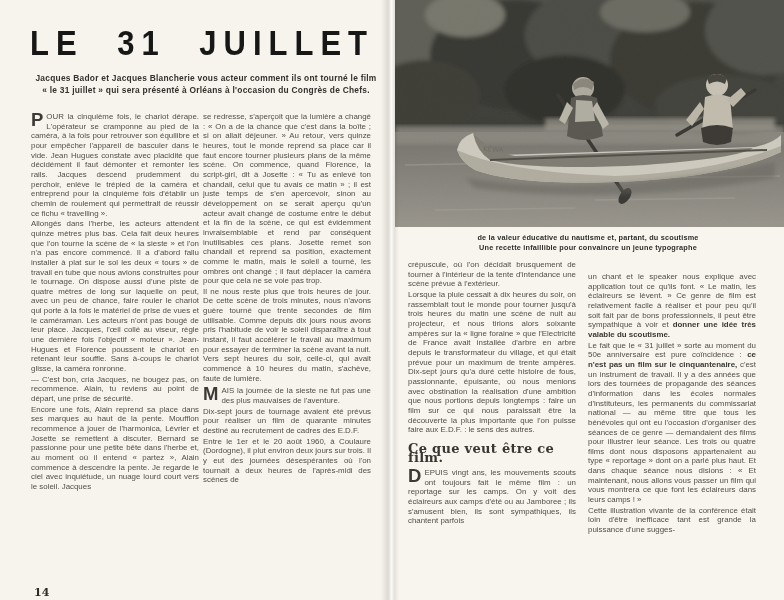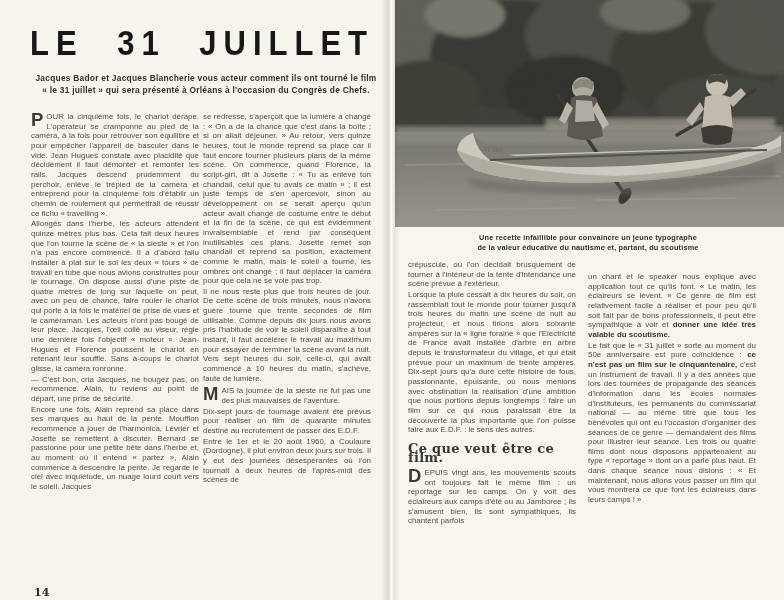--- a/index.html
+++ b/index.html
@@ -79,21 +79,21 @@
     <div class="col" id="col-1">
         <p><span class="dropcap">P</span><span>OUR la cinquième fois, le chariot dérape. L'opérateur se cramponne au pied de la caméra, à la fois pour retrouver son équilibre et pour empêcher l'appareil de basculer dans le vide. Jean Hugues constate avec placidité que décidément il faut démonter et remonter les rails. Jacques descend prudemment du perchoir, enlève le trépied de la caméra et entreprend pour la cinquième fois d'établir un chemin de roulement qui permettrait de réussir ce fichu « travelling ».</span></p>
         <p><span>Allongés dans l'herbe, les acteurs attendent quinze mètres plus bas. Cela fait deux heures que l'on tourne la scène de « la sieste » et l'on n'a pas encore commencé. Il a d'abord fallu installer à plat sur le sol les deux « tours » de travail en tube que nous avions construites pour le tournage. On dispose aussi d'une piste de quatre mètres de long sur laquelle on peut, avec un peu de chance, faire rouler le chariot qui porte à la fois le matériel de prise de vues et le caméraman. Les acteurs n'ont pas bougé de leur place. Jacques, l'œil collé au viseur, règle une dernière fois l'objectif « moteur ». Jean-Hugues et Florence poussent le chariot en retenant leur souffle. Sans à-coups le chariot glisse, la caméra ronronne.</span></p>
         <p><span>— C'est bon, cria Jacques, ne bougez pas, on recommence. Alain, tu reviens au point de départ, une prise de sécurité.</span></p>
         <p><span>Encore une fois, Alain reprend sa place dans ses marques au haut de la pente. Moufflon recommence à jouer de l'harmonica, Lévrier et Josette se remettent à discuter. Bernard se passionne pour une petite bête dans l'herbe et, au moment où il entend « partez », Alain commence à descendre la pente. Je regarde le ciel avec inquiétude, un nuage lourd court vers le soleil. Jacques</span></p>
       </div>
     <div class="col" id="col-2">
         <p><span>se redresse, s'aperçoit que la lumière a changé : « On a de la chance que c'est dans la boîte ; si on allait déjeuner. » Au retour, vers quinze heures, tout le monde reprend sa place car il faut encore tourner plusieurs plans de la même scène. On commence, quand Florence, la script-girl, dit à Josette : « Tu as enlevé ton chandail, celui que tu avais ce matin » ; il est juste temps de s'en apercevoir, sinon au développement on se serait aperçu qu'un acteur avait changé de costume entre le début et la fin de la scène, ce qui est évidemment invraisemblable et rend par conséquent inutilisables ces plans. Josette remet son chandail et reprend sa position, exactement comme le matin, mais le soleil a tourné, les ombres ont changé ; il faut déplacer la caméra pour que cela ne se voie pas trop.</span></p>
         <p><span>Il ne nous reste plus que trois heures de jour. De cette scène de trois minutes, nous n'avons guère tourné que trente secondes de film utilisable. Comme depuis dix jours nous avons pris l'habitude de voir le soleil disparaître à tout instant, il faut accélérer le travail au maximum pour essayer de terminer la scène avant la nuit. Vers sept heures du soir, celle-ci, qui avait commencé à 10 heures du matin, s'achève, faute de lumière.</span></p>
         <p class="spaced"><span class="dropcap">M</span><span>AIS la journée de la sieste ne fut pas une des plus mauvaises de l'aventure.</span></p>
-        <p><span>Dix-sept jours de tournage avaient été prévus pour réaliser un film de quarante minutes destiné au recrutement de passer des E.D.F.</span></p>
+        <p><span>Dix-sept jours de tournage avaient été prévus pour réaliser un film de quarante minutes destiné au recrutement de cadres des E.D.F.</span></p>
         <p><span>Entre le 1er et le 20 août 1960, à Coulaure (Dordogne), il plut environ deux jours sur trois. Il y eut des journées désespérantes où l'on tournait à deux heures de l'après-midi des scènes de</span></p>
       </div>
     <div class="page-number" id="page-number-left">14</div>
   </div>
 
   <div class="page" id="right-page">
     <div id="photo-frame">
       <svg width="389" height="227" viewBox="0 0 389 227">
         <defs>
           <linearGradient id="waterGrad" x1="0" y1="0" x2="0" y2="1">
@@ -170,31 +170,32 @@
         <path d="M62,150 Q110,172 220,176 Q320,172 386,146 L386,152 Q330,178 220,182 Q120,185 80,170 Q66,162 62,150 Z" fill="#b5b1a4"></path>
         <line x1="95" y1="160" x2="372" y2="150" stroke="#4a4842" stroke-width="2"></line>
         <text x="88" y="151" font-size="7" fill="#6d6a61" font-family="DejaVu Sans, sans-serif" transform="rotate(4 88 151)">KEWA</text>
 
         <path d="M70,178 Q200,198 380,162 L380,178 Q220,206 80,188 Z" fill="#5d5b54" opacity="0.45" filter="url(#blur1)"></path>
 
         <rect x="0" y="0" width="389" height="227" fill="#808078" opacity="0.12" filter="url(#grain)"></rect>
       </svg>
     </div>
     <div id="photo-caption">
+      <div>de la valeur éducative du nautisme et, partant, du scoutisme</div>
       <div>Une recette infaillible pour convaincre un jeune typographe</div>
-      <div>de la valeur éducative du nautisme et, partant, du scoutisme</div>
     </div>
 
   </div>
 
   <div class="col" id="col-3">
       <p><span>crépuscule, où l'on décidait brusquement de tourner à l'intérieur de la tente d'intendance une scène prévue à l'extérieur.</span></p>
       <p><span>Lorsque la pluie cessait à dix heures du soir, on rassemblait tout le monde pour tourner jusqu'à trois heures du matin une scène de nuit au projecteur, et nous tirions alors soixante ampères sur la « ligne foraine » que l'Electricité de France avait installée d'arbre en arbre depuis le transformateur du village, et qui était prévue pour un maximum de trente ampères. Dix-sept jours qu'a duré cette histoire de fous, passionnante, épuisante, où nous menions avec obstination la réalisation d'une ambition que nous portions depuis longtemps : faire un film sur ce qui nous paraissait être la découverte la plus importante que l'on puisse faire aux E.D.F. : le sens des autres.</span></p>
       <p class="col-heading">Ce que veut être ce film.</p>
       <p><span class="dropcap">D</span><span>EPUIS vingt ans, les mouvements scouts ont toujours fait le même film : un reportage sur les camps. On y voit des éclaireurs aux camps d'été ou au Jamboree ; ils s'amusent bien, ils sont sympathiques, ils chantent parfois</span></p>
     </div>
   <div class="col" id="col-4">
       <p><span>un chant et le speaker nous explique avec application tout ce qu'ils font. « Le matin, les éclaireurs se lèvent. » Ce genre de film est relativement facile à réaliser et pour peu qu'il soit fait par de bons professionnels, il peut être sympathique à voir et </span><span class="bold">donner une idée très valable du scoutisme.</span></p>
       <p><span>Le fait que le « 31 juillet » sorte au moment du 50e anniversaire est pure coïncidence : </span><span class="bold">ce n'est pas un film sur le cinquantenaire,</span><span> c'est un instrument de travail. Il y a des années que lors des tournées de propagande des séances d'information dans les écoles normales d'instituteurs, les permanents du commissariat national — au même titre que tous les bénévoles qui ont eu l'occasion d'organiser des séances de ce genre — demandaient des films pour illustrer leur séance. Les trois ou quatre films dont nous disposons appartenaient au type « reportage » dont on a parlé plus haut. Et dans chaque séance nous disions : « Et maintenant, nous allons vous passer un film qui vous montrera ce que font les éclaireurs dans leurs camps ! »</span></p>
+      <p><span>Cette illustration vivante de la conférence était loin d'être inefficace tant est grande la puissance d'une sugges-</span></p>
     </div>
 
   <div id="gutter"></div>
 </div>
 
 </body></html>

